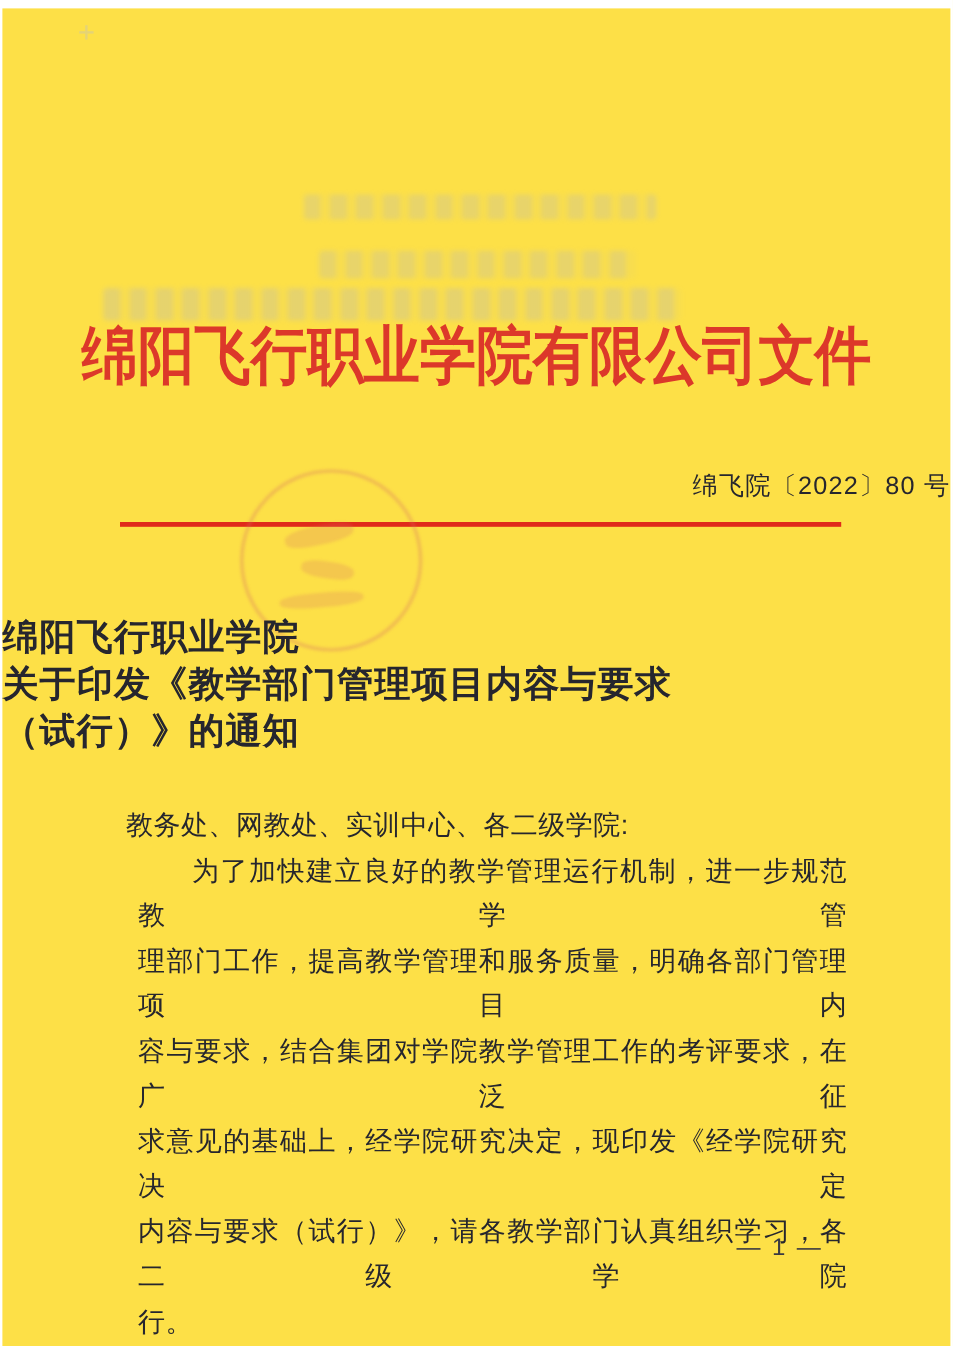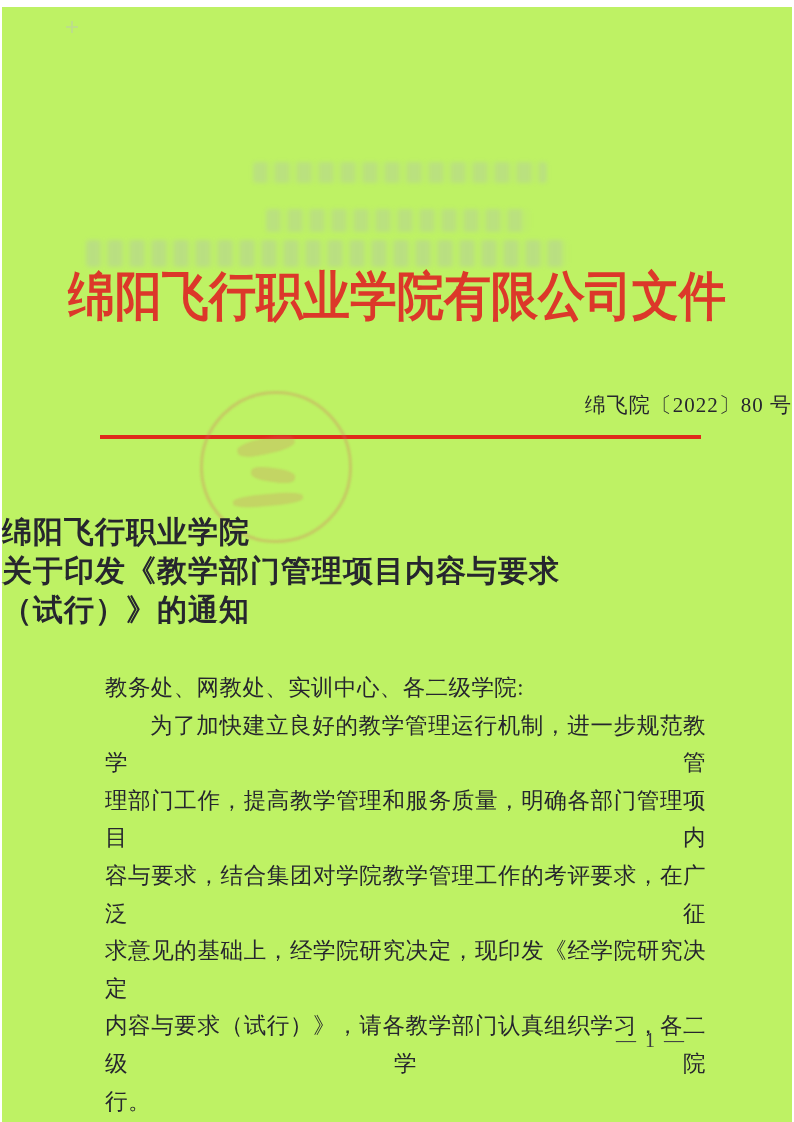--- a/index.html
+++ b/index.html
@@ -4,22 +4,22 @@
 <style>
   html, body {
     margin: 0; padding: 0;
     width: 794px; height: 1122px;
     background: #ffffff;
     overflow: hidden;
   }
   .page {
     position: absolute;
     left: 2px; top: 7px; right: 2px; bottom: 0;
-    background: #bef264;
-    font-family: Liberation Serif, serif;
+    background: #fde047;
+    font-family: Liberation Sans, sans-serif;
     color: #26262e;
   }
   
   .crop-mark {
     position: absolute; left: 64px; top: 14px;
     width: 12px; height: 12px; opacity: 0.35;
   }
   .crop-mark:before, .crop-mark:after {
     content: ""; position: absolute; background: #b9bdcc;
   }
@@ -92,20 +92,21 @@
     position: absolute;
     left: 103px; top: 662px;
     width: 601px;
     font-size: 22.5px;
     line-height: 37.6px;
     letter-spacing: 0.4px;
   }
   .para-line {
     text-align: justify;
     text-align-last: justify;
+    margin-left: 10px;
   }
   .para-line.first { text-indent: 2em; }
   .para-line.last  { text-align: left; text-align-last: left; }
   .closing { text-indent: 2em; }
 
   .page-number {
     position: absolute;
     right: 106px; top: 1022px;
     font-size: 20px;
     letter-spacing: 2px;

